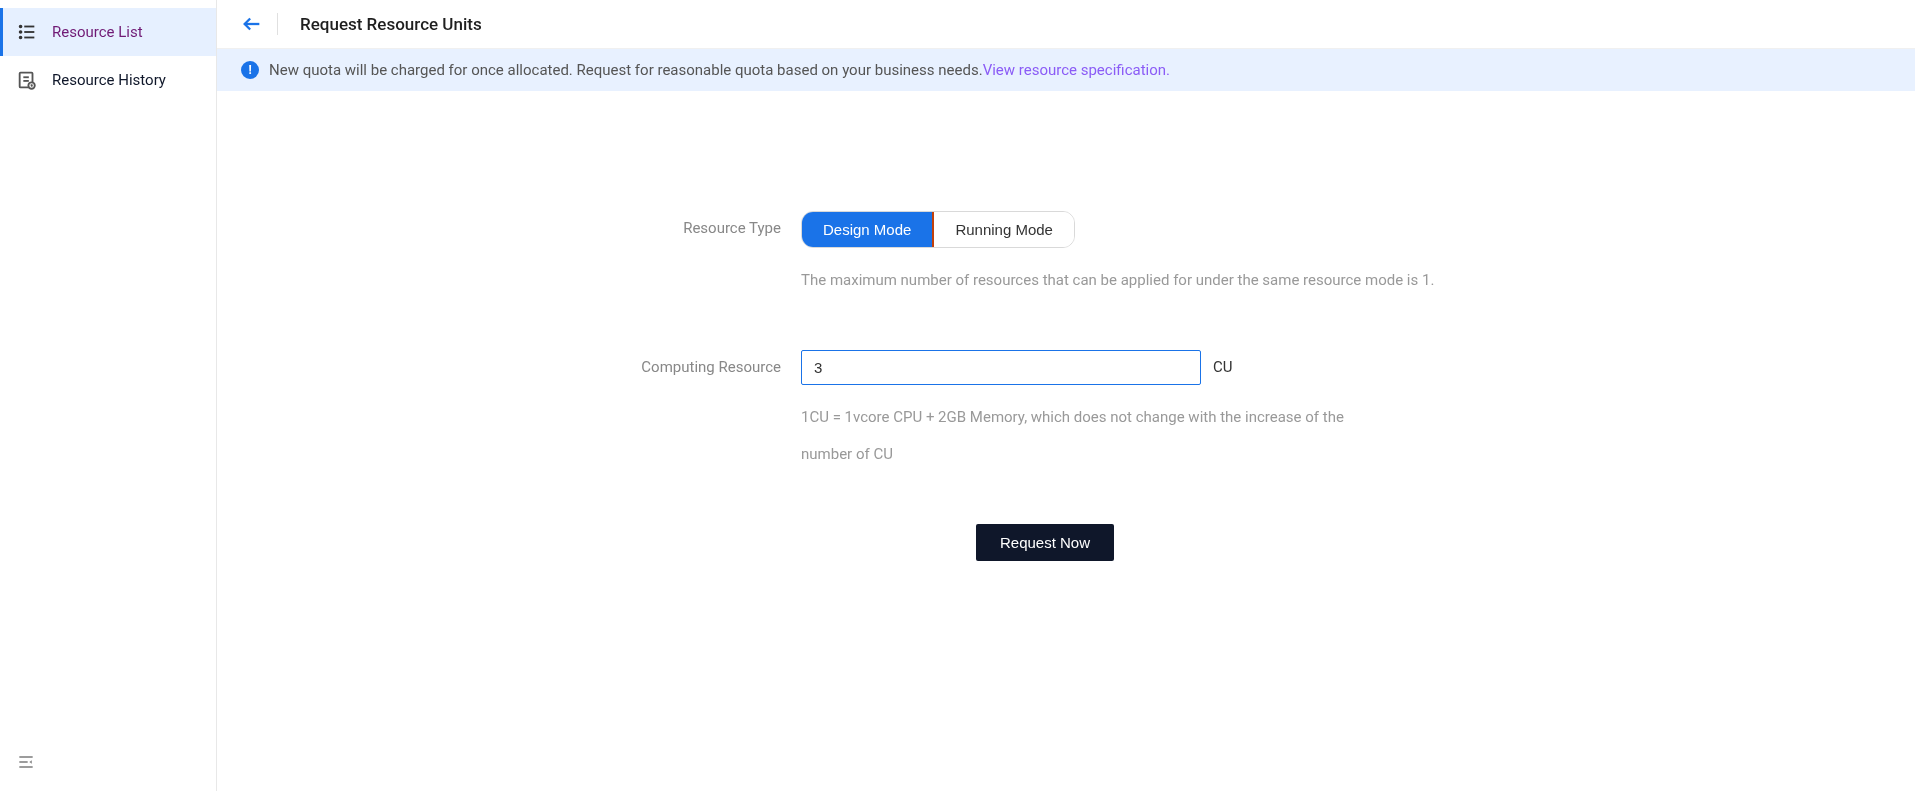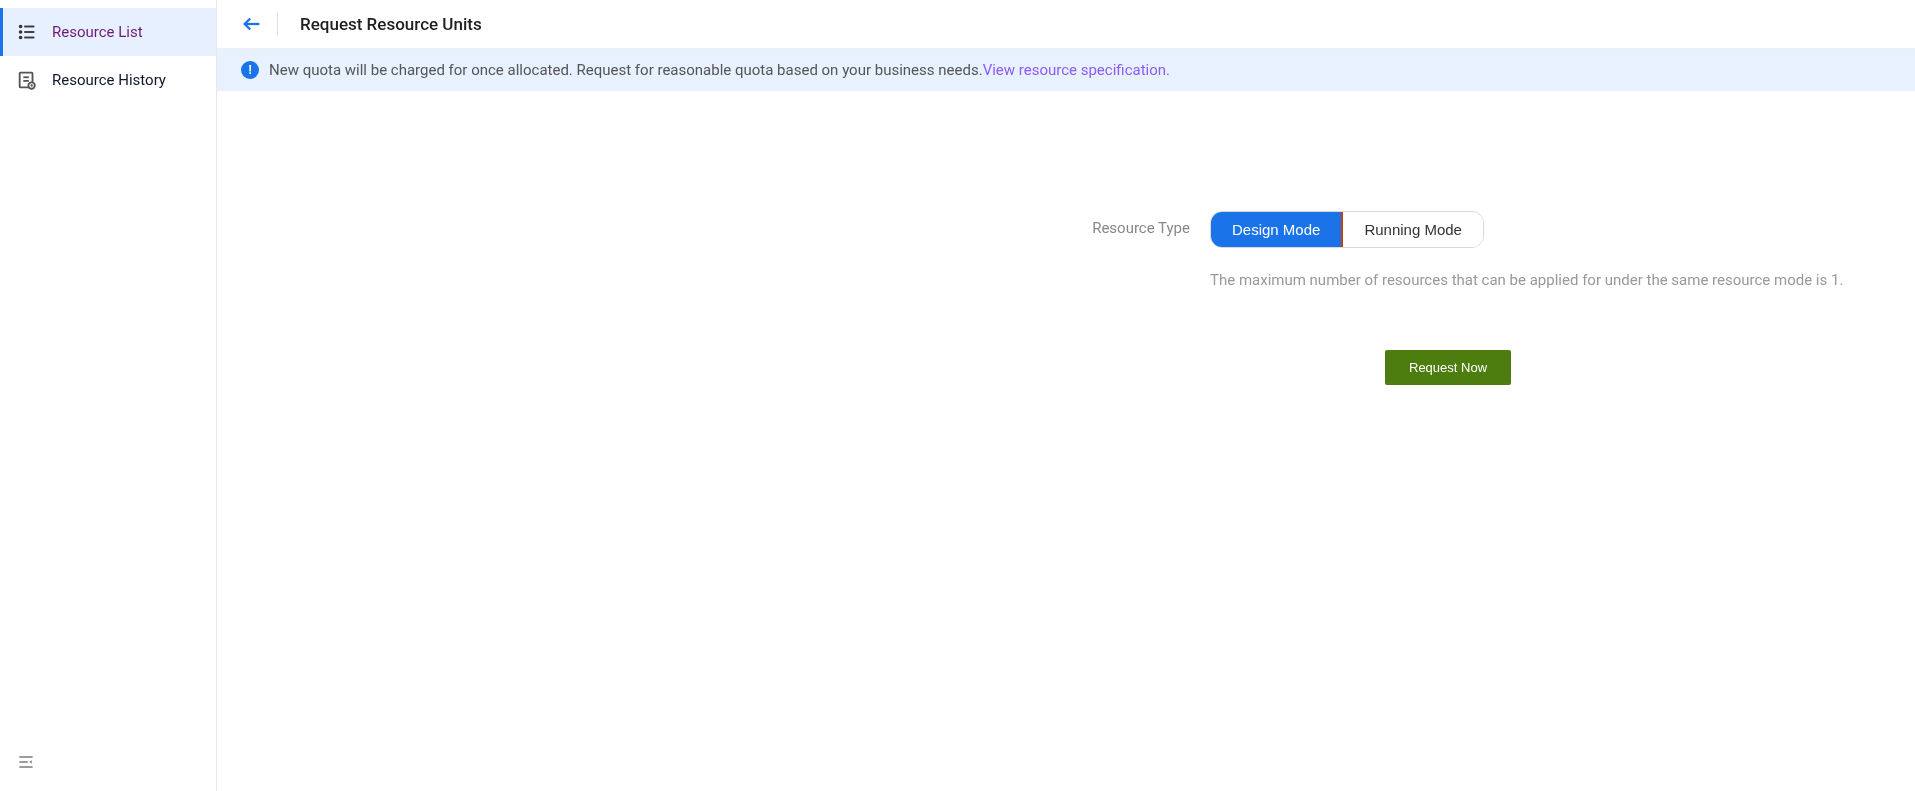--- a/index.html
+++ b/index.html
@@ -131,21 +131,21 @@
     .alert-link {
       color: #8b5cf6;
       cursor: pointer;
       text-decoration: none;
     }
     
     .form-container {
       padding: 120px 0 0 0;
       display: flex;
       flex-direction: column;
-      align-items: flex-end;
+      align-items: center;
     }
     
     .form-inner {
       width: 880px;
     }
     
     .form-row {
       display: flex;
       margin-bottom: 50px;
       align-items: flex-start;
@@ -217,25 +217,25 @@
       font-size: 15px;
     }
     
     .submit-row {
       display: flex;
       justify-content: flex-start;
       padding-left: 350px;
     }
     
     .primary-button {
-      background: #4d7c0f;
+      background: #0f172a;
       color: #fff;
       border: none;
       padding: 10px 24px;
-      font-size: 13px;
+      font-size: 15px;
       cursor: pointer;
       border-radius: 2px;
     }
     
     .icon-svg {
       width: 22px;
       height: 22px;
       flex-shrink: 0;
     }
   </style>
@@ -308,20 +308,30 @@
         <div class="form-label">Resource Type</div>
         <div class="form-control">
           <div class="toggle-group">
             <button class="toggle-button active">Design Mode</button>
             <button class="toggle-button">Running Mode</button>
           </div>
           <div class="help-text">The maximum number of resources that can be applied for under the same resource mode is 1.</div>
         </div>
       </div>
 
+      <div class="form-row">
+        <div class="form-label">Computing Resource</div>
+        <div class="form-control">
+          <div class="input-group">
+            <input type="text" class="text-input" value="3" style="">
+            <span class="input-suffix">CU</span>
+          </div>
+          <div class="help-text" style="max-width:560px;">1CU = 1vcore CPU + 2GB Memory, which does not change with the increase of the number of CU</div>
+        </div>
+      </div>
 
       <div class="submit-row">
         <button class="primary-button">Request Now</button>
       </div>
 
     </div>
   </div>
 </div>
 
 </body></html>

